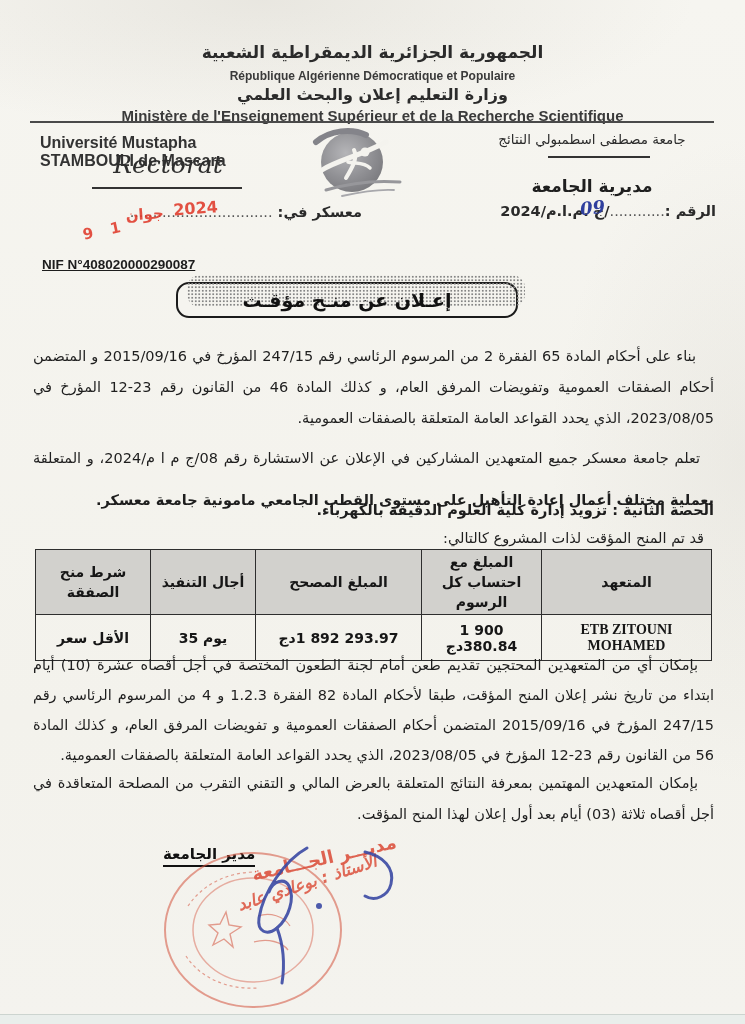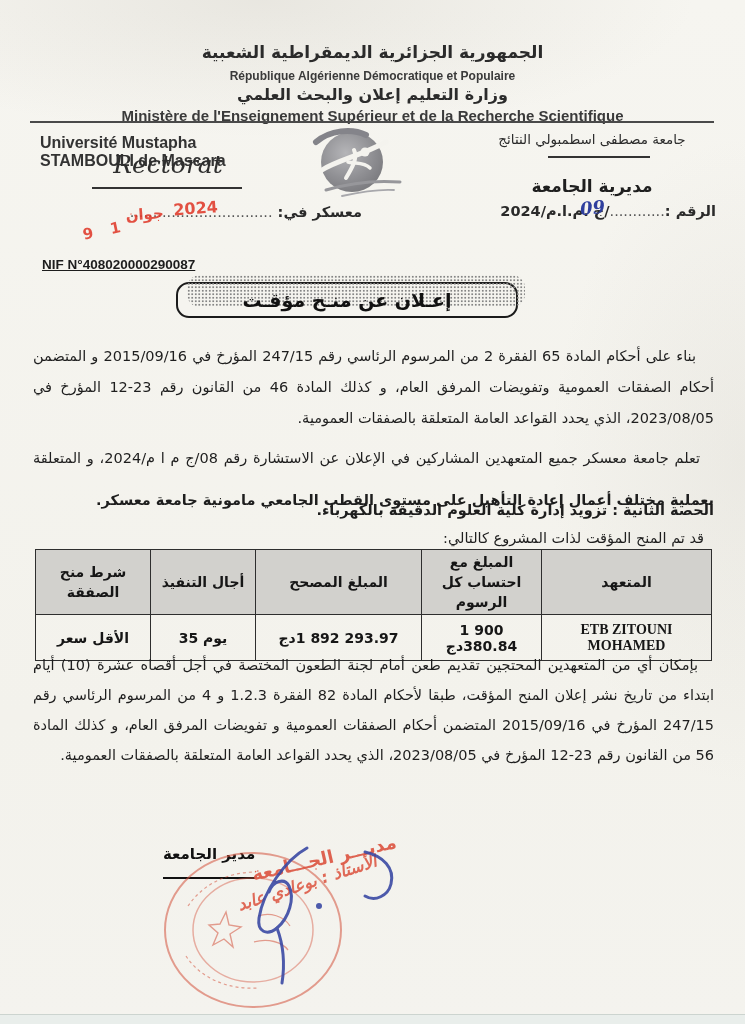--- a/index.html
+++ b/index.html
@@ -78,21 +78,21 @@
                  padding:2px 4px; color:#161616; }
   .grant-table th { background:#d2d1cd; height:48px; font-size:14px; font-weight:bold; line-height:20px; }
   .grant-table td { height:46px; font-size:14px; font-weight:bold; }
   .contractor { font-family:Liberation Serif, serif; font-weight:normal; font-size:14.5px; line-height:16px; }
   .amount { direction:rtl; unicode-bidi:isolate; }
   .amount .num { direction:ltr; unicode-bidi:isolate; }
   .ltr-cell { direction:ltr; }
 
   
   .sig-title { left:163px; top:845px; direction:rtl; font-size:15px; font-weight:bold; color:#111;
-               border-bottom:2px solid #111; padding-bottom:14px; }
+               border-bottom:2px solid #111; padding-bottom:2px; }
   .stamp-l1 { left:252px; top:864px; transform:rotate(-13deg); transform-origin:left center;
               font-size:18px; font-weight:bold; color:#dc5340; letter-spacing:1px; opacity:.9; }
   .stamp-l2 { left:238px; top:896px; transform:rotate(-18deg); transform-origin:left center;
               font-size:16.5px; font-weight:bold; font-style:italic; color:#dd5743; opacity:.88; }
   .stamp-svg, .sign-svg { pointer-events:none; }
 </style>
 </head>
 <body>
 
 <div class="page">
@@ -177,20 +177,21 @@
         <td class="contractor">ETB ZITOUNI MOHAMED</td>
         <td class="amount"><span class="num">1 900 380.84</span><span>دج</span></td>
         <td class="amount"><span class="num">1 892 293.97</span><span>دج</span></td>
         <td class="ltr-cell">35 يوم</td>
         <td>الأقل سعر</td>
       </tr>
     </tbody>
   </table>
 
   <div class="abs para p3">بإمكان أي من المتعهدين المحتجين تقديم طعن أمام لجنة الطعون المختصة في أجل أقصاه عشرة (10) أيام ابتداء من تاريخ نشر إعلان المنح المؤقت، طبقا لأحكام المادة 82 الفقرة 1.2.3 و 4 من المرسوم الرئاسي رقم 247/15 المؤرخ في 2015/09/16 المتضمن أحكام الصفقات العمومية و تفويضات المرفق العام، و كذلك المادة 56 من القانون رقم 23-12 المؤرخ في 2023/08/05، الذي يحدد القواعد العامة المتعلقة بالصفقات العمومية.</div>
+  <div class="abs para p4">بإمكان المتعهدين المهتمين بمعرفة النتائج المتعلقة بالعرض المالي و التقني التقرب من المصلحة المتعاقدة في أجل أقصاه ثلاثة (03) أيام بعد أول إعلان لهذا المنح المؤقت.</div>
 
   <div class="abs sig-title">مدير الجامعة</div>
 
   <svg class="abs stamp-svg" style="left:158px; top:846px;" width="195" height="170" viewBox="0 0 195 170">
     <g stroke="#d4543e" fill="none" opacity="0.55">
       <ellipse cx="95" cy="84" rx="88" ry="77" stroke-width="2"></ellipse>
       <ellipse cx="95" cy="84" rx="60" ry="52" stroke-width="1.5" opacity="0.8"></ellipse>
       <path d="M30,60 C45,38 70,26 98,26" stroke-width="1.2" stroke-dasharray="3 3"></path>
       <path d="M28,110 C42,132 70,144 100,142" stroke-width="1.2" stroke-dasharray="3 3"></path>
       <path d="M62,78 l6,-12 3,13 12,2 -11,7 3,13 -9,-8 -11,6 5,-12 -9,-8 z" stroke-width="1.4"></path>

